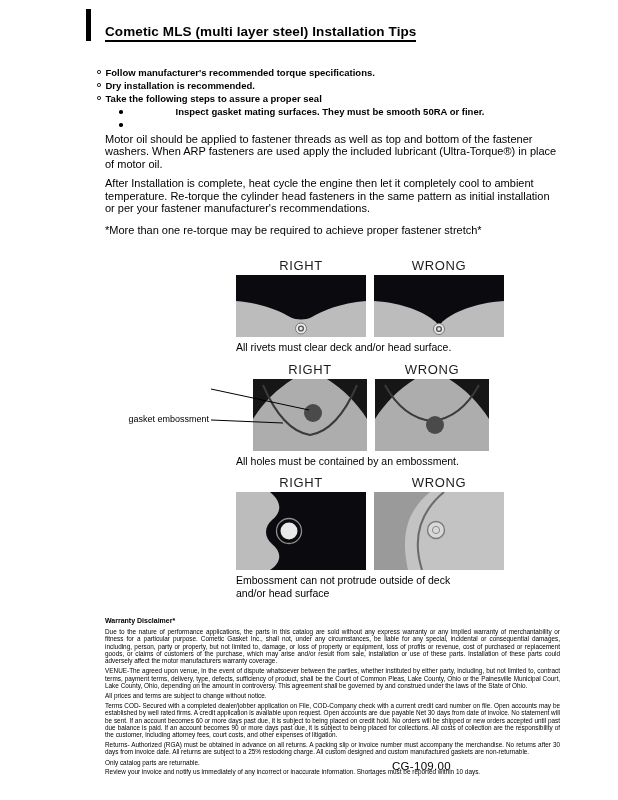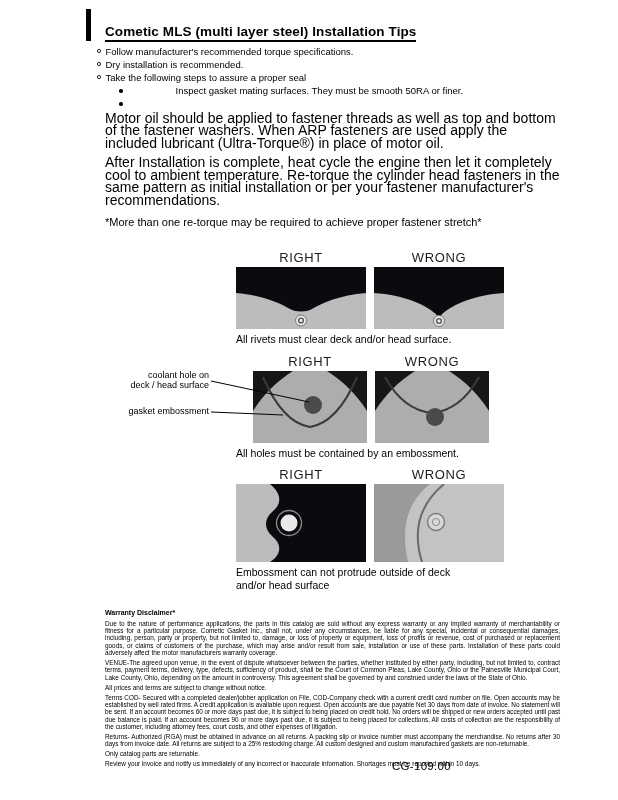--- a/index.html
+++ b/index.html
@@ -9,34 +9,34 @@
     font-family:"Liberation Sans", sans-serif; color:#000; overflow:hidden;
   }
   .reg-mark { position:absolute; left:86px; top:9px; width:5px; height:32px; background:#000; }
   .content { position:absolute; left:105px; top:22px; width:455px; }
 
   .title {
     display:inline-block; font-size:13.5px; font-weight:bold;
     border-bottom:2px solid #000; padding-bottom:1px; letter-spacing:0.1px;
   }
 
-  .bullets { margin-top:4px; }
+  .bullets { margin-top:25px;font-weight:bold; }
   .b-row { display:flex; align-items:flex-start; font-size:9.5px; line-height:12px; margin-top:1px; }
   .marker-open {
     flex:none; width:3.5px; height:3.5px; border:1px solid #000; border-radius:50%;
     margin:3px 5px 0 -8px; background:#fff;
   }
   .b-sub { padding-left:14px;gap:48px; }
   .marker-fill {
     flex:none; width:3.5px; height:3.5px; border-radius:50%; background:#000;
     margin:4px 5px 0 0;
   }
 
   .diesel-heading { margin-top:14px; font-weight:bold; font-size:10.5px; }
-  .para { margin-top:6px; font-size:14px; line-height:12.8px; width:455px; }
+  .para { margin-top:6px; font-size:11px; line-height:12.8px; width:455px; }
   .note { margin-top:9px; font-size:11px; }
 
   .figs { margin-top:22px; }
   .fig { margin-top:8px; position:relative; }
   .lab-row { display:flex; gap:8px; }
   .lab-w130 { margin-left:131px; }
   .lab-w114 { margin-left:148px; }
   .fig-label { font-size:13px; line-height:15px; color:#1c1c1c; text-align:center; letter-spacing:0.6px; }
   .fl-130 { width:130px; }
   .fl-114 { width:114px; }
@@ -145,24 +145,20 @@
           <div class="panel">
             <svg width="114" height="72" viewBox="0 0 114 72">
               <rect width="114" height="72" fill="#adadad"></rect>
               <path d="M0,0 L40,0 C24,10 10,24 0,40 Z" fill="#161616"></path>
               <path d="M114,0 L74,0 C90,10 104,24 114,40 Z" fill="#161616"></path>
               <path d="M10,6 C22,28 38,40 57,42 C76,40 92,28 104,6" fill="none" stroke="#3a3a3a" stroke-width="2"></path>
               <circle cx="60" cy="46" r="9" fill="#4a4a4a"></circle>
             </svg>
           </div>
         </div>
-        <div class="callout callout-hole">
-          <div>coolant hole on</div>
-          <div>deck / head surface</div>
-        </div>
         <div class="callout callout-emboss">gasket embossment</div>
         <svg class="leader-lines" width="455" height="92" viewBox="0 0 455 92">
           <line x1="106" y1="27" x2="204" y2="48" stroke="#000" stroke-width="1"></line>
           <line x1="106" y1="58" x2="178" y2="61" stroke="#000" stroke-width="1"></line>
         </svg>
         <div class="caption">All holes must be contained by an embossment.</div>
       </div>
 
       <div class="fig">
         <div class="lab-row lab-w130">

